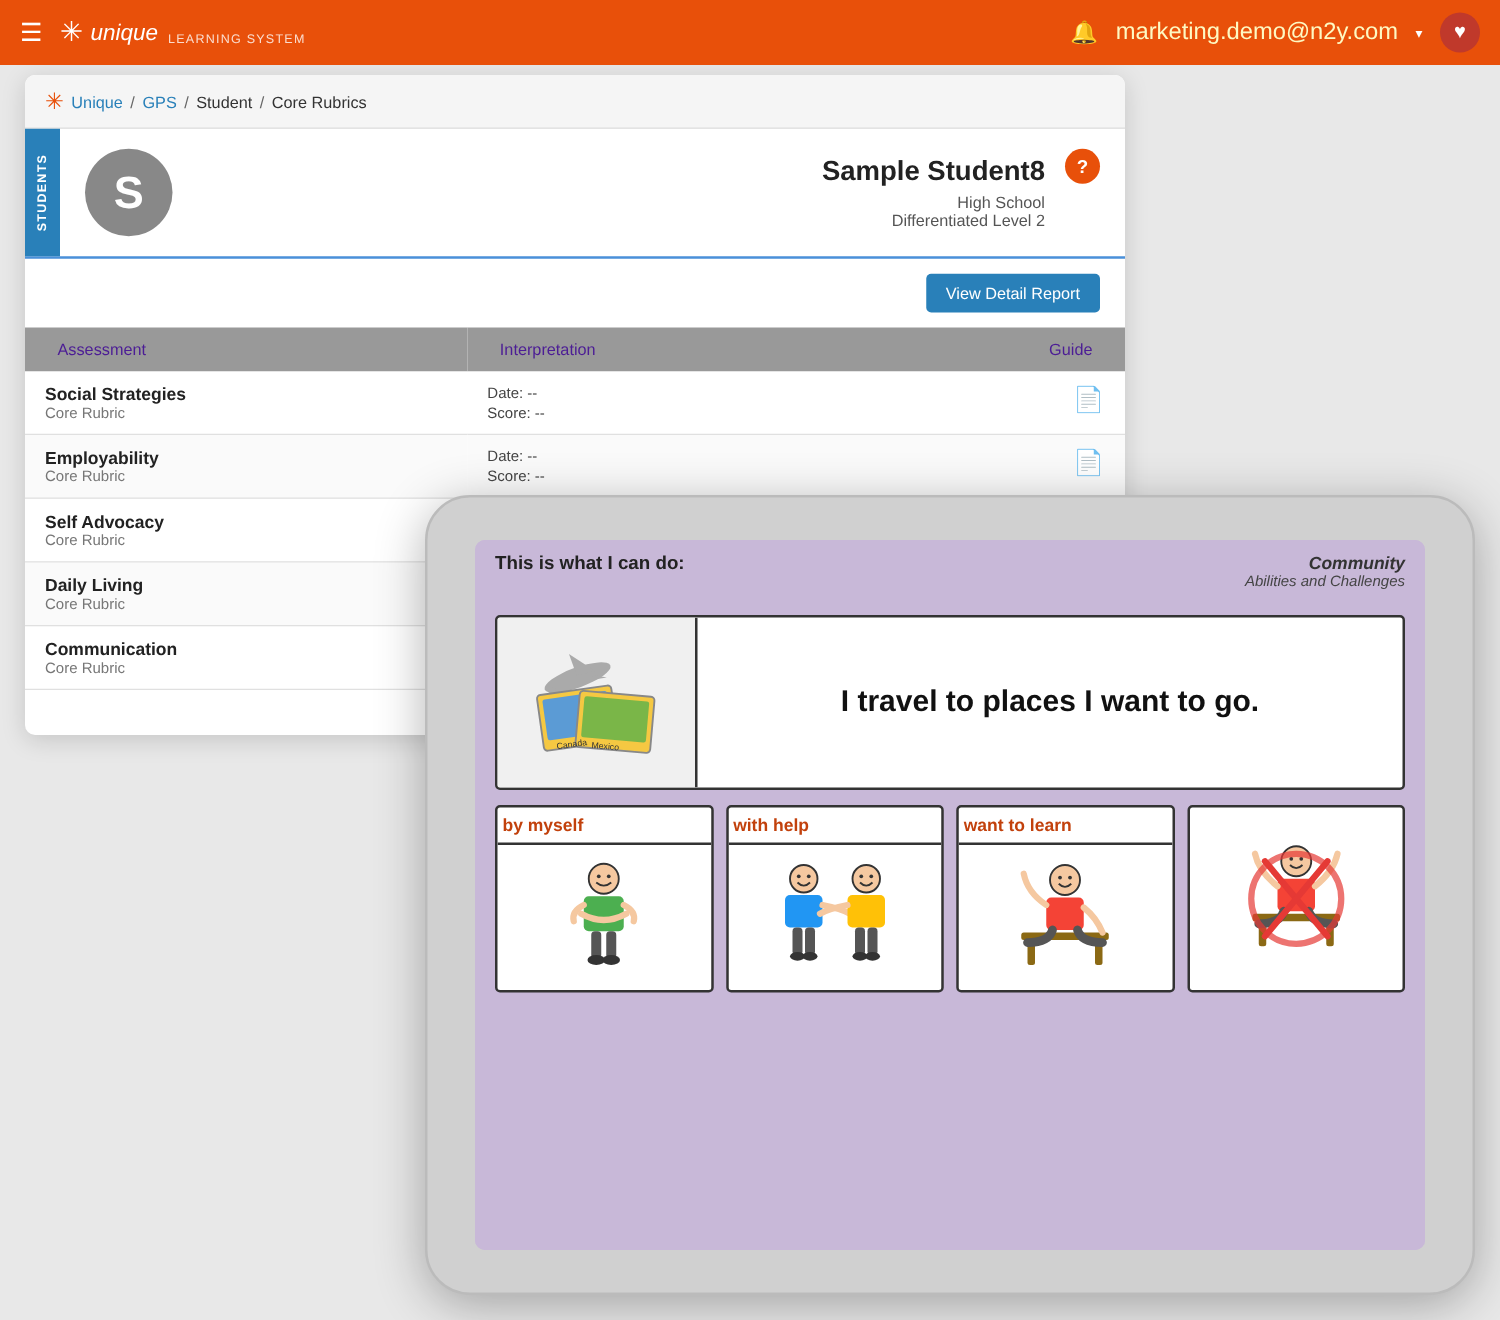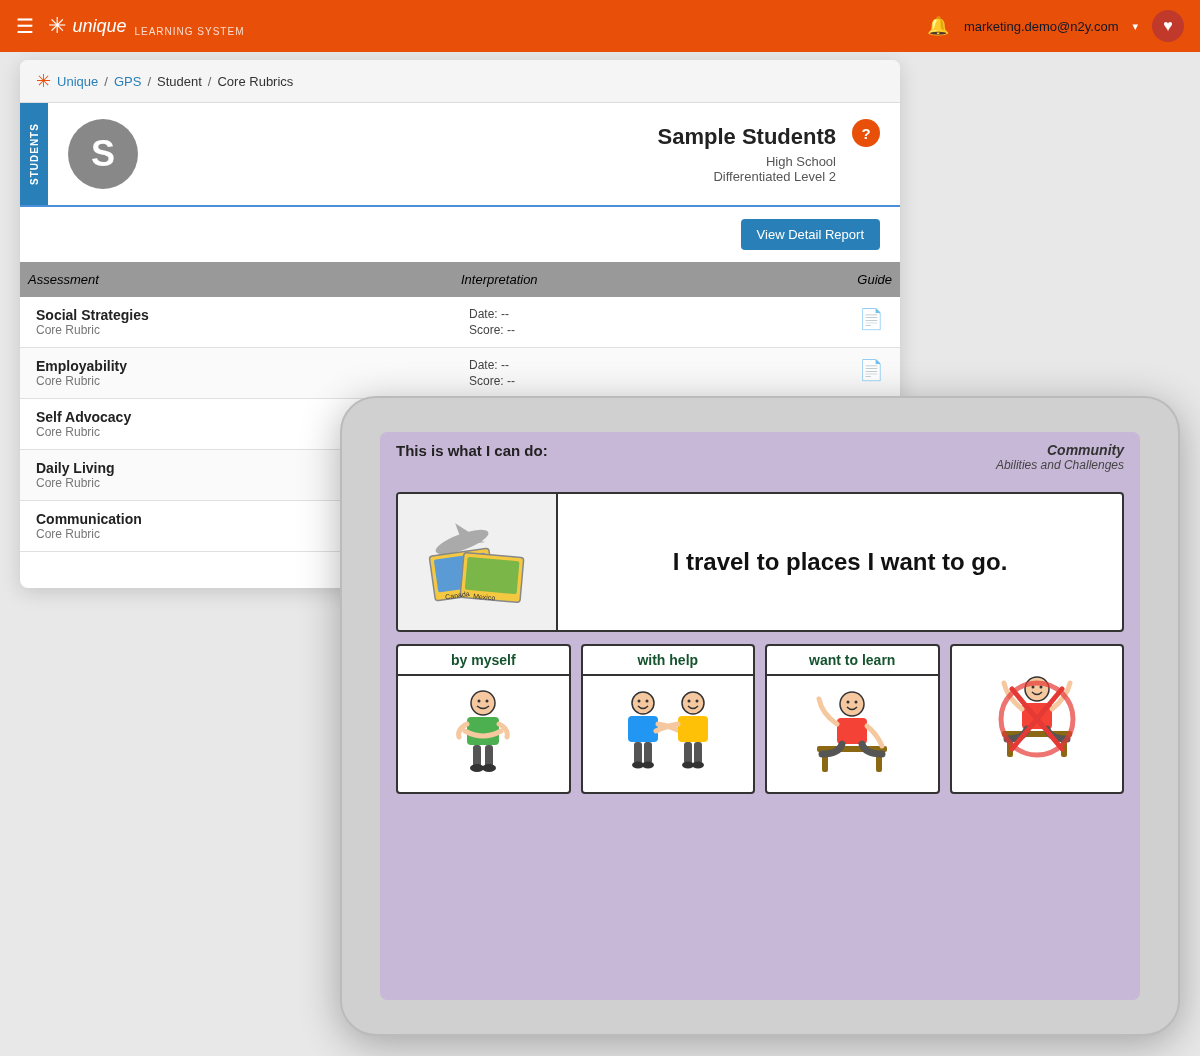--- a/index.html
+++ b/index.html
@@ -57,22 +57,22 @@
       margin-left: auto;
       display: flex;
       align-items: center;
       gap: 14px;
     }
     .nav-bell {
       color: white;
       font-size: 18px;
     }
     .nav-user {
-      color: #0f172a;
-      font-size: 13px;
+      color: #fef9c3;
+      font-size: 19px;
       display: flex;
       align-items: center;
       gap: 6px;
     }
     .nav-chevron {
       color: white;
       font-size: 11px;
     }
     .nav-avatar {
       width: 32px;
@@ -212,26 +212,25 @@
 
     
     .rubric-table {
       width: 100%;
       border-collapse: collapse;
     }
     .rubric-table thead tr {
       background: #999;
     }
     .rubric-table thead th {
-      color: #000000;
+      color: #4c1d95;
       font-size: 13px;
-      padding: 10px 8px;
+      padding: 10px 26px;
       text-align: left;
       font-weight: normal;
-      font-style: italic;
     }
     .rubric-table thead th.col-interpretation { }
     .rubric-table thead th.col-guide { text-align: right; }
 
     .rubric-table tbody tr {
       border-bottom: 1px solid #e0e0e0;
     }
     .rubric-table tbody tr:nth-child(even) { background: #fafafa; }
     .rubric-table tbody td {
       padding: 10px 16px;
@@ -369,24 +368,23 @@
     .option-card {
       flex: 1;
       background: white;
       border: 2px solid #333;
       border-radius: 4px;
       display: flex;
       flex-direction: column;
       overflow: hidden;
     }
     .option-label {
-      text-align: center;
       font-size: 14px;
       font-weight: bold;
-      color: #14532d;
+      color: #c2410c;
       padding: 6px 4px;
       border-bottom: 2px solid #333;
     }
     .option-image {
       flex: 1;
       display: flex;
       align-items: center;
       justify-content: center;
       font-size: 56px;
       padding: 8px;

